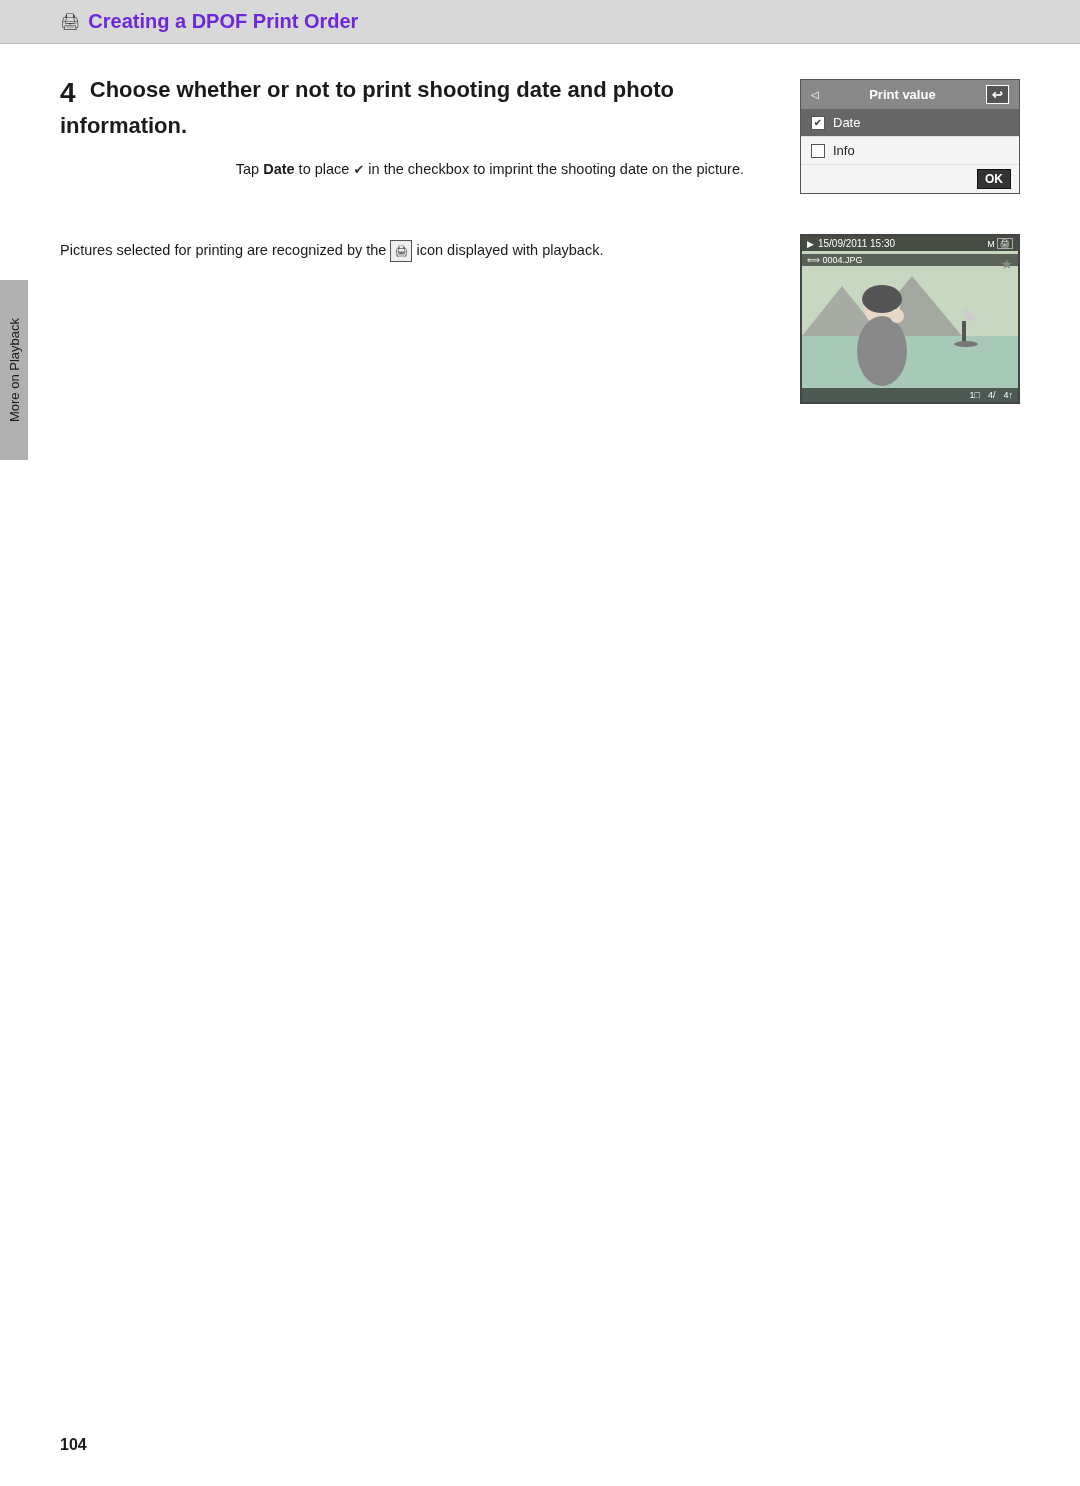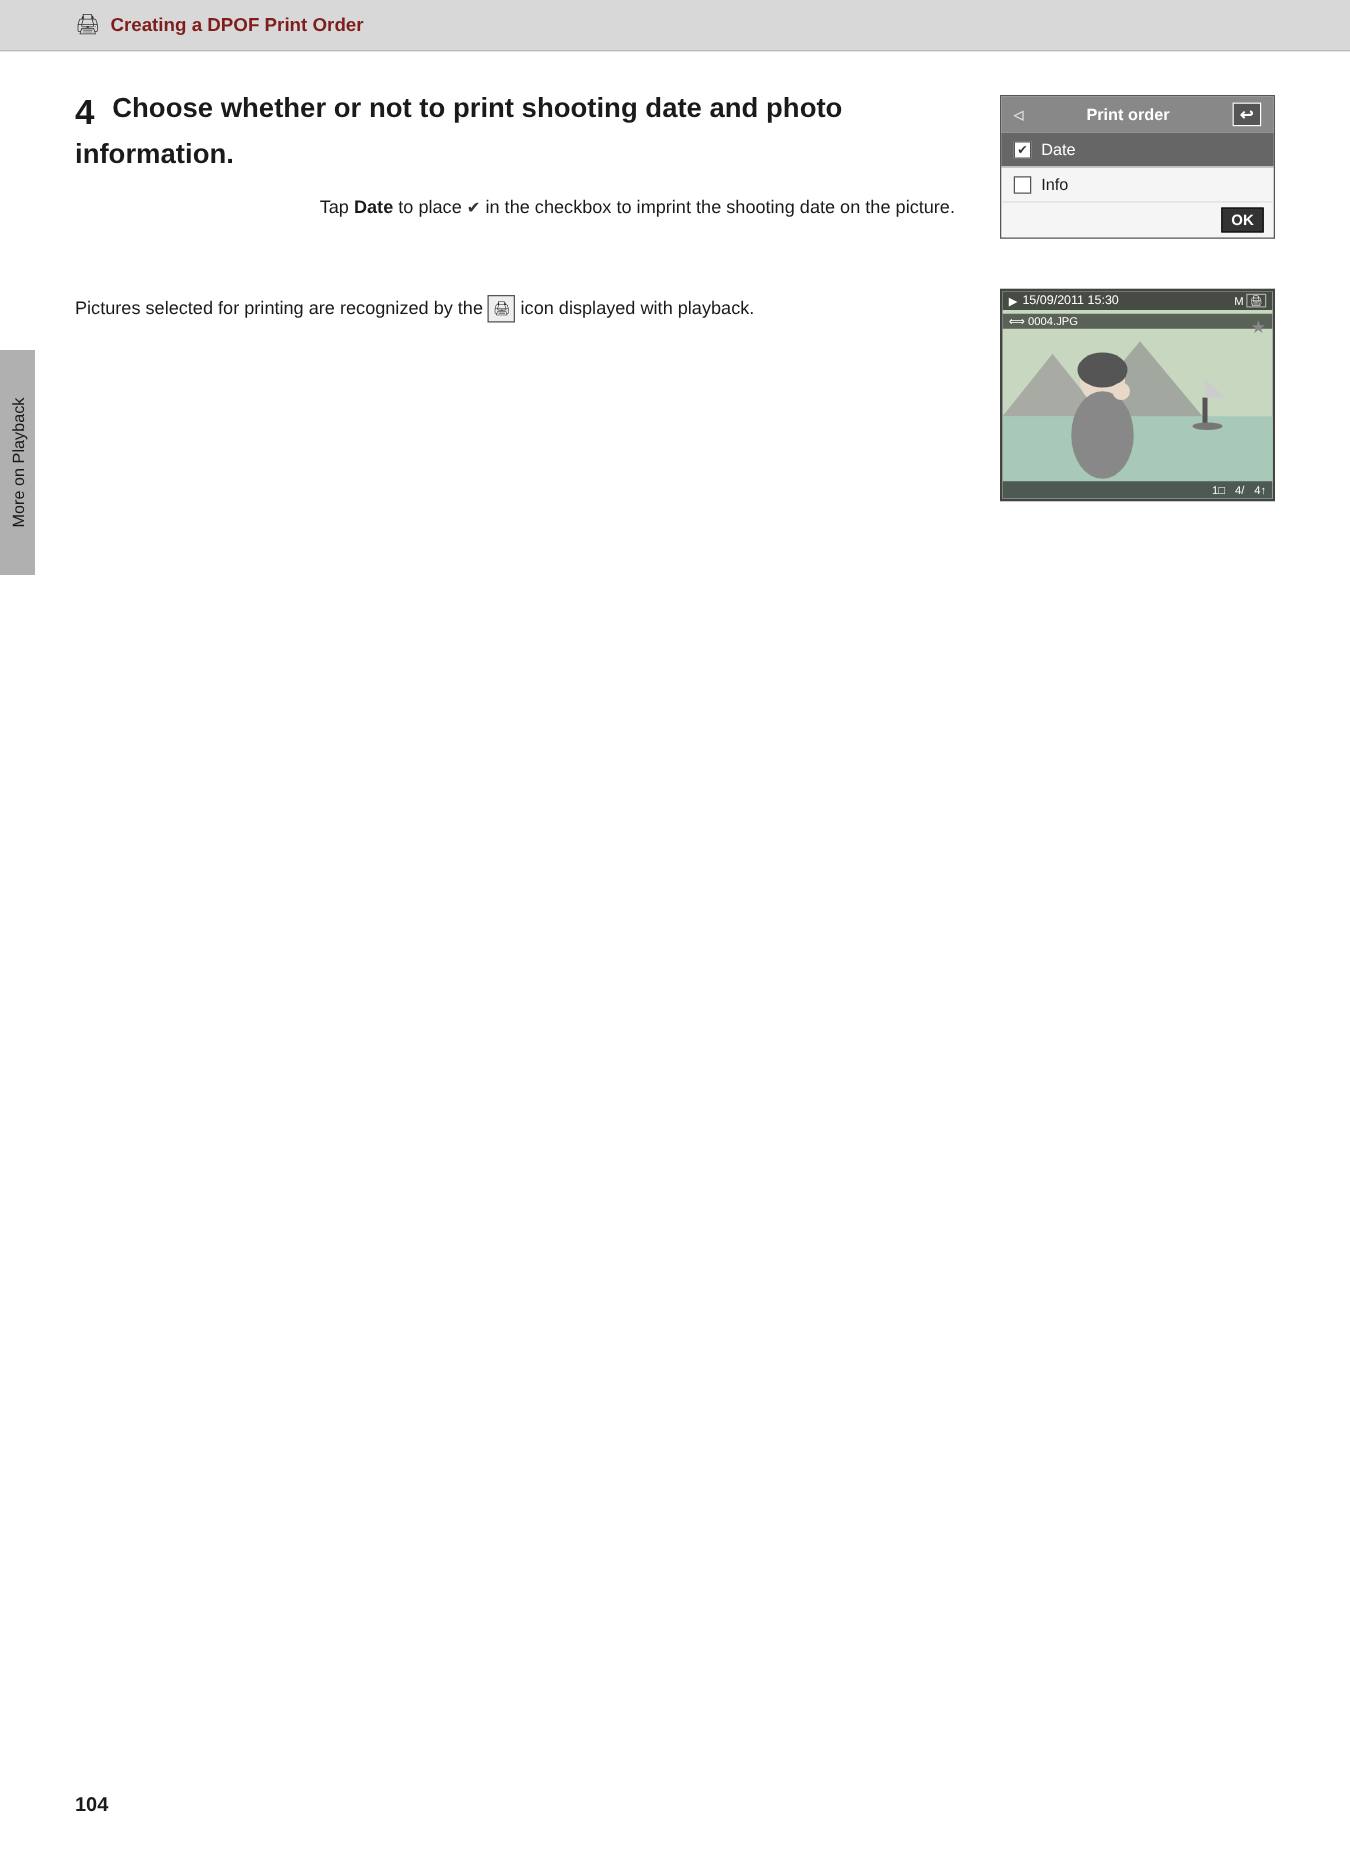--- a/index.html
+++ b/index.html
@@ -24,23 +24,23 @@
       gap: 8px;
       border-bottom: 1px solid #bbb;
     }
 
     .header-icon {
       font-size: 16px;
       color: #333;
     }
 
     .header-title {
-      font-size: 15px;
-      font-weight: bold;
-      color: #7f1d1d;
+      font-size: 20px;
+      font-weight: bold;
+      color: #6d28d9;
     }
 
     
     .sidebar-tab {
       position: absolute;
       left: 0;
       top: 280px;
       width: 28px;
       height: 180px;
       background: #b0b0b0;
@@ -60,21 +60,21 @@
     
     .main-content {
       padding: 30px 60px 60px 60px;
       position: relative;
     }
 
     
     .step-section {
       display: flex;
       align-items: flex-start;
-      gap: 36px;
+      gap: 56px;
       margin-bottom: 40px;
     }
 
     .step-text-area {
       flex: 1;
     }
 
     .step-number {
       font-size: 28px;
       font-weight: bold;
@@ -383,21 +383,21 @@
       </p>
 
 
     </div>
 
     <div class="dialog-wrapper">
       <div class="print-order-dialog">
 
         <div class="dialog-title-bar">
           <span style="font-size:10px; color:#ddd;">◁</span>
-          <span>Print order</span>
+          <span>Print value</span>
           <span class="dialog-back-icon">↩</span>
         </div>
 
         <div class="dialog-row selected">
           <div class="dialog-checkbox checked"></div>
           <span class="dialog-row-label">Date</span>
         </div>
 
         <div class="dialog-row">
           <div class="dialog-checkbox unchecked"></div>

